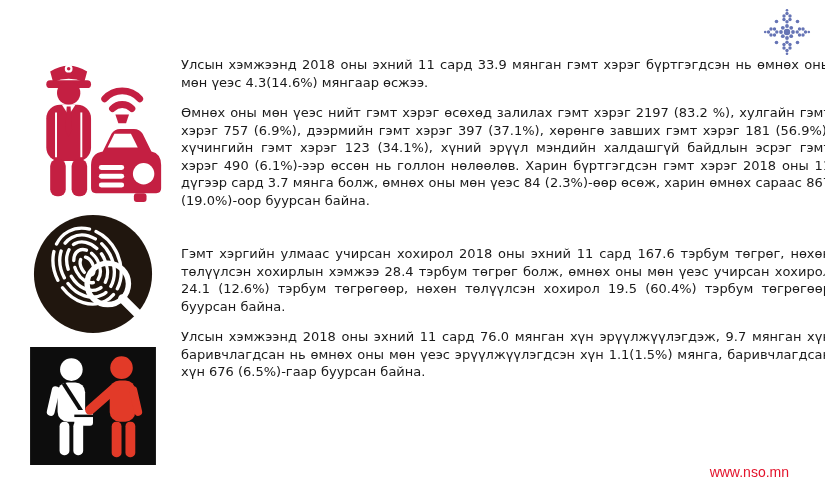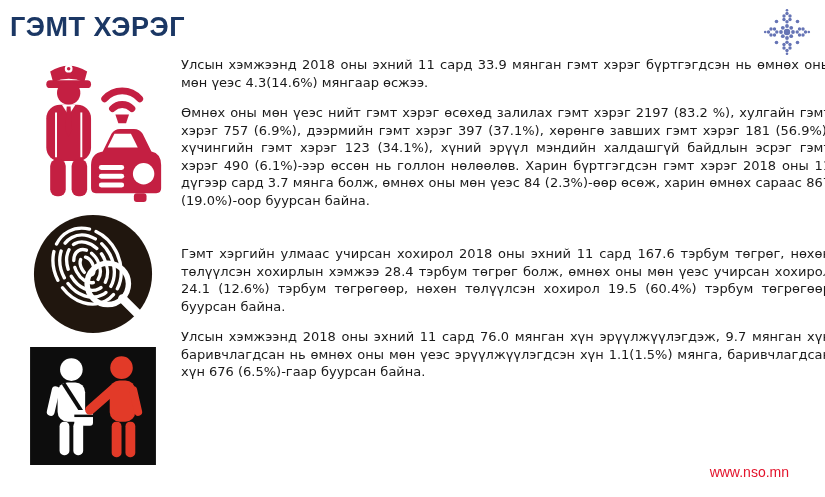--- a/index.html
+++ b/index.html
@@ -26,21 +26,20 @@
     position:absolute;right:36px;bottom:17px;
     color:#e3132b;font-weight:400;font-size:14px;text-decoration:none;
     font-family:"Liberation Sans","DejaVu Sans",sans-serif;
   }
 </style>
 </head>
 <body>
 
 <div class="page">
 
-  <h1 class="title">ГЭМТ ХЭРЭГ</h1>
 
   <svg class="logo" viewBox="0 0 48 48" aria-hidden="true">
     <g fill="#6674b5">
       <circle cx="24" cy="24" r="3.2"></circle>
       <circle cx="30" cy="24" r="1.9"></circle>
         <circle cx="28.2" cy="28.2" r="1.9"></circle>
         <circle cx="24" cy="30" r="1.9"></circle>
         <circle cx="19.8" cy="28.2" r="1.9"></circle>
         <circle cx="18" cy="24" r="1.9"></circle>
         <circle cx="19.8" cy="19.8" r="1.9"></circle>

